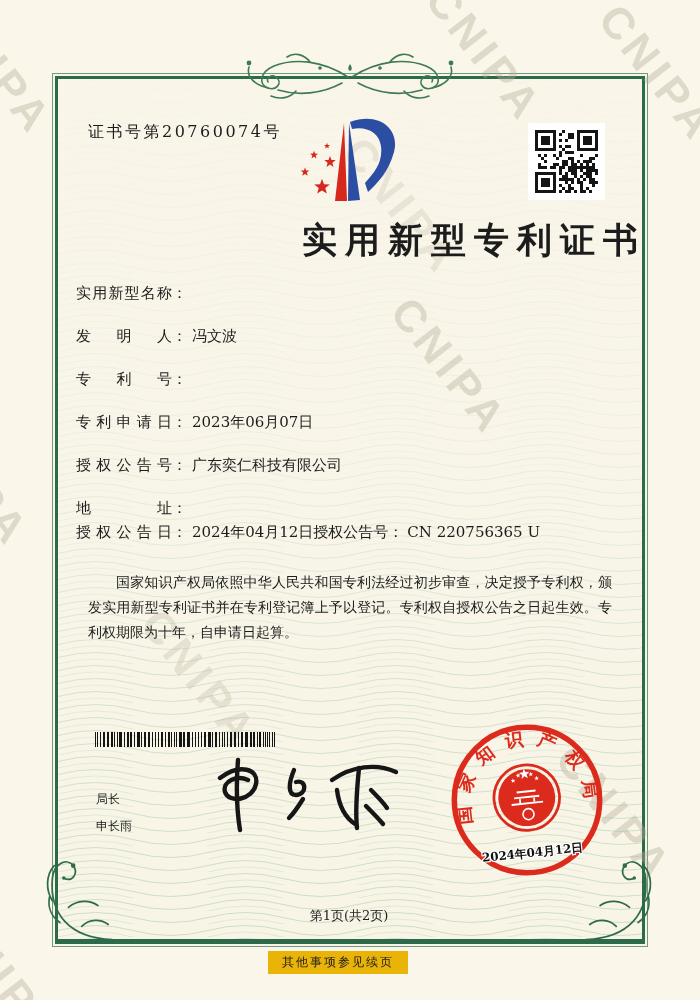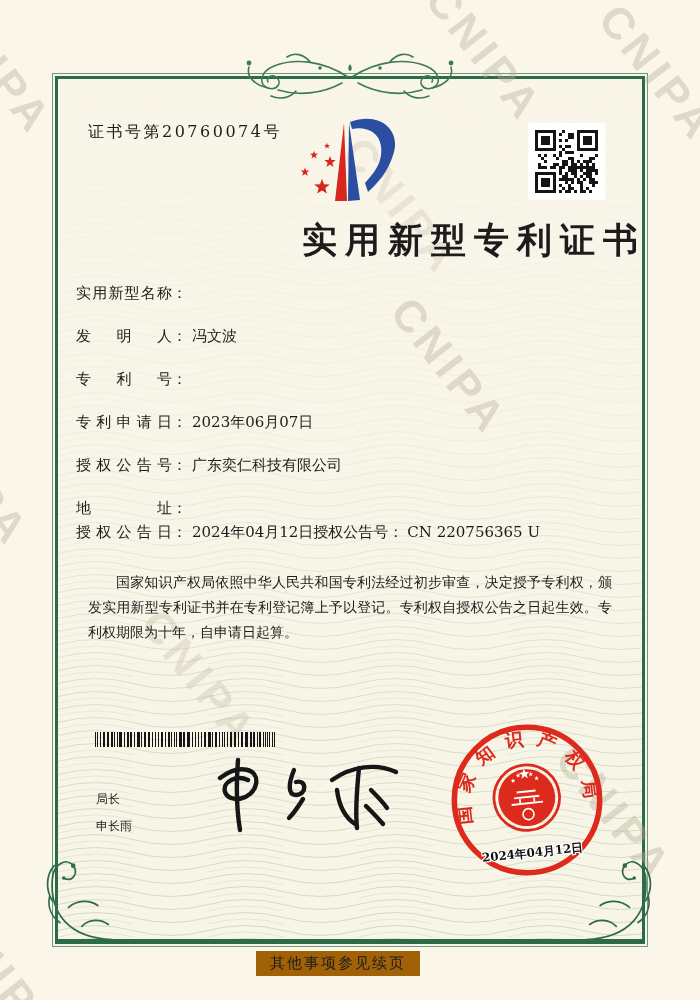--- a/index.html
+++ b/index.html
@@ -72,22 +72,22 @@
   }
   .paras p{margin:0;text-indent:2em;}
   .barcode{left:95px;top:732px;}
   .signer-title{left:96px;top:791px;font-size:12px;}
   .signer-name{left:96px;top:818px;font-size:12px;}
   .signature{left:206px;top:748px;}
   .seal{left:448px;top:721px;z-index:6;}
   .page-footer{left:52px;top:907px;width:594px;text-align:center;font-size:13px;}
   .cont-note{
     left:338px;top:951px;transform:translateX(-50%);
-    background:#a16207;padding:3px 14px;
-    font-size:15px;letter-spacing:2px;white-space:nowrap;
+    background:#eab308;padding:3px 14px;
+    font-size:12px;letter-spacing:2px;white-space:nowrap;
   }
 </style>
 </head>
 <body>
 
 <div class="page">
 
   <span class="wm" style="left:-35px;top:-12px">CNIPA</span>
   <span class="wm" style="left:455px;top:-25px">CNIPA</span>
   <span class="wm" style="left:628px;top:-5px">CNIPA</span>
@@ -442,15 +442,16 @@
         <rect x="84" y="95" width="32" height="2.4" fill="#fff"></rect>
         <rect x="80" y="103" width="40" height="2.4" fill="#fff"></rect>
         <rect x="90" y="98" width="2.2" height="5" fill="#fff"></rect>
         <rect x="108" y="98" width="2.2" height="5" fill="#fff"></rect>
         <circle cx="100" cy="118" r="7" fill="none" stroke="#fff" stroke-width="2"></circle>
       </g>
       <text x="100" y="172" text-anchor="middle" font-size="15" font-weight="700" fill="#111" stroke="#fff" stroke-width="3" paint-order="stroke" font-family="'DejaVu Serif','Liberation Serif',serif">2024年04月12日</text>
     </g>
   </svg>
 
+  <div class="abs page-footer">第1页(共2页)</div>
   <div class="abs cont-note">其他事项参见续页</div>
 
 </div>
 
 </body></html>

